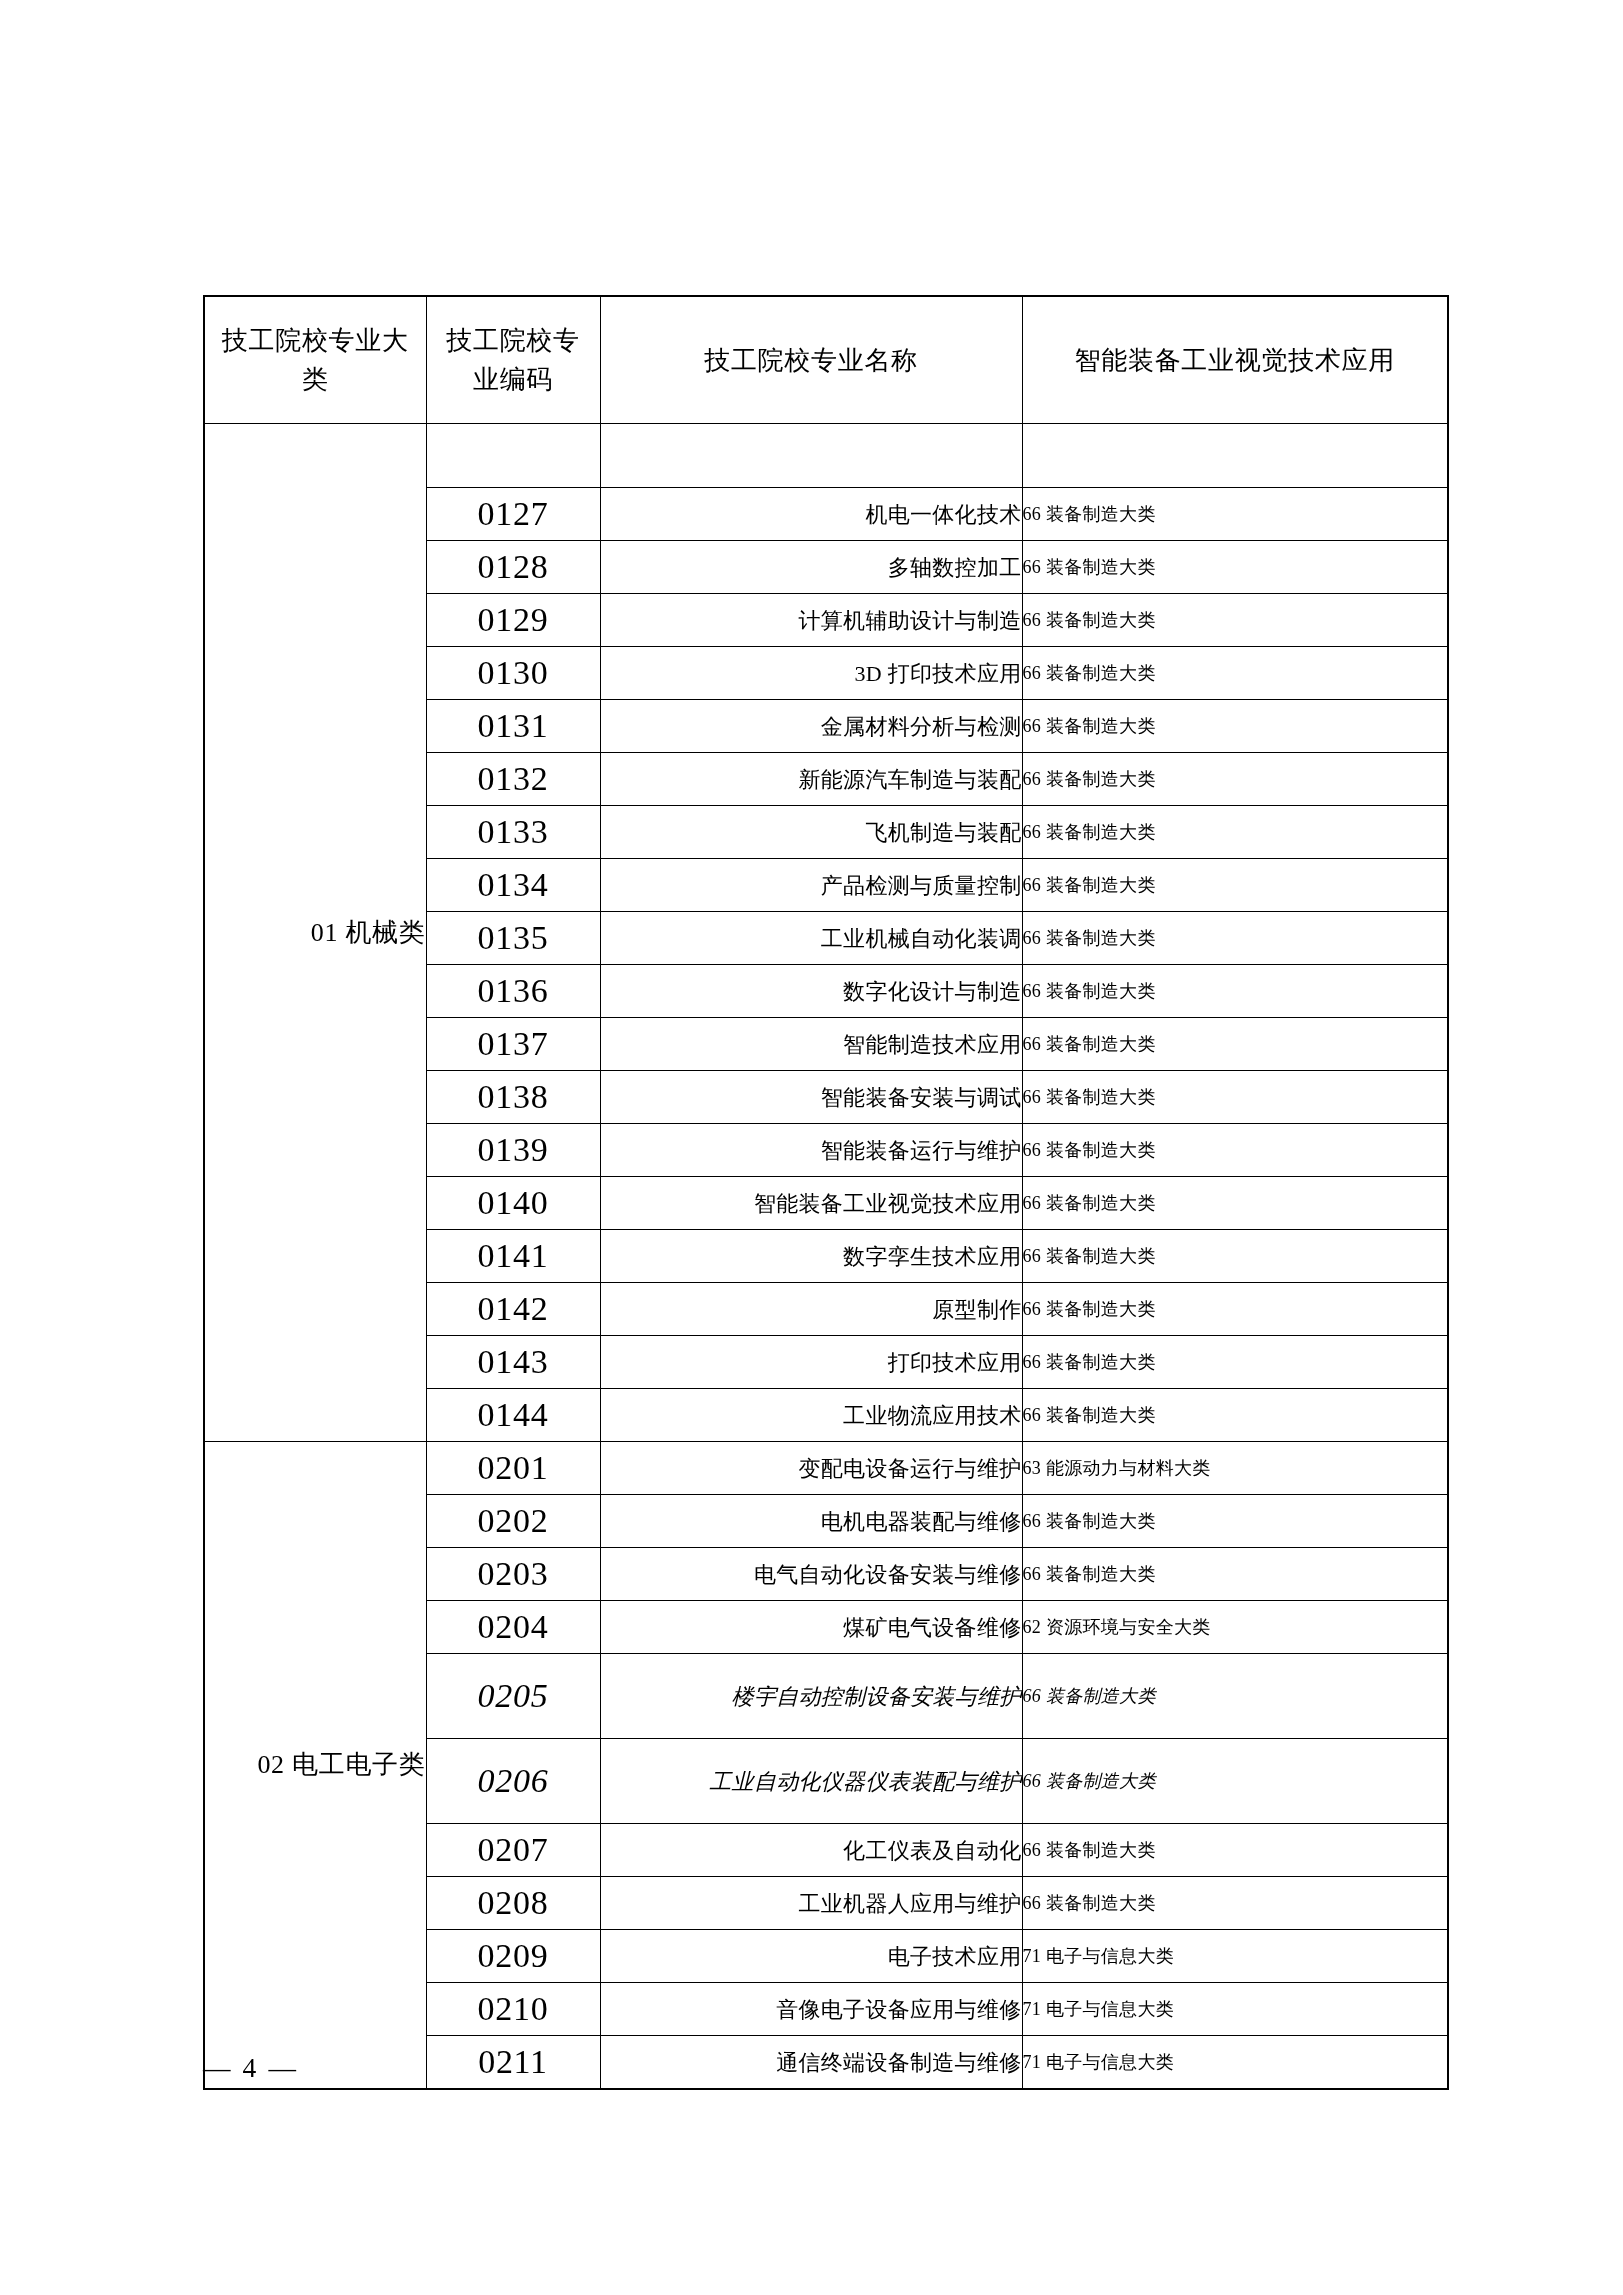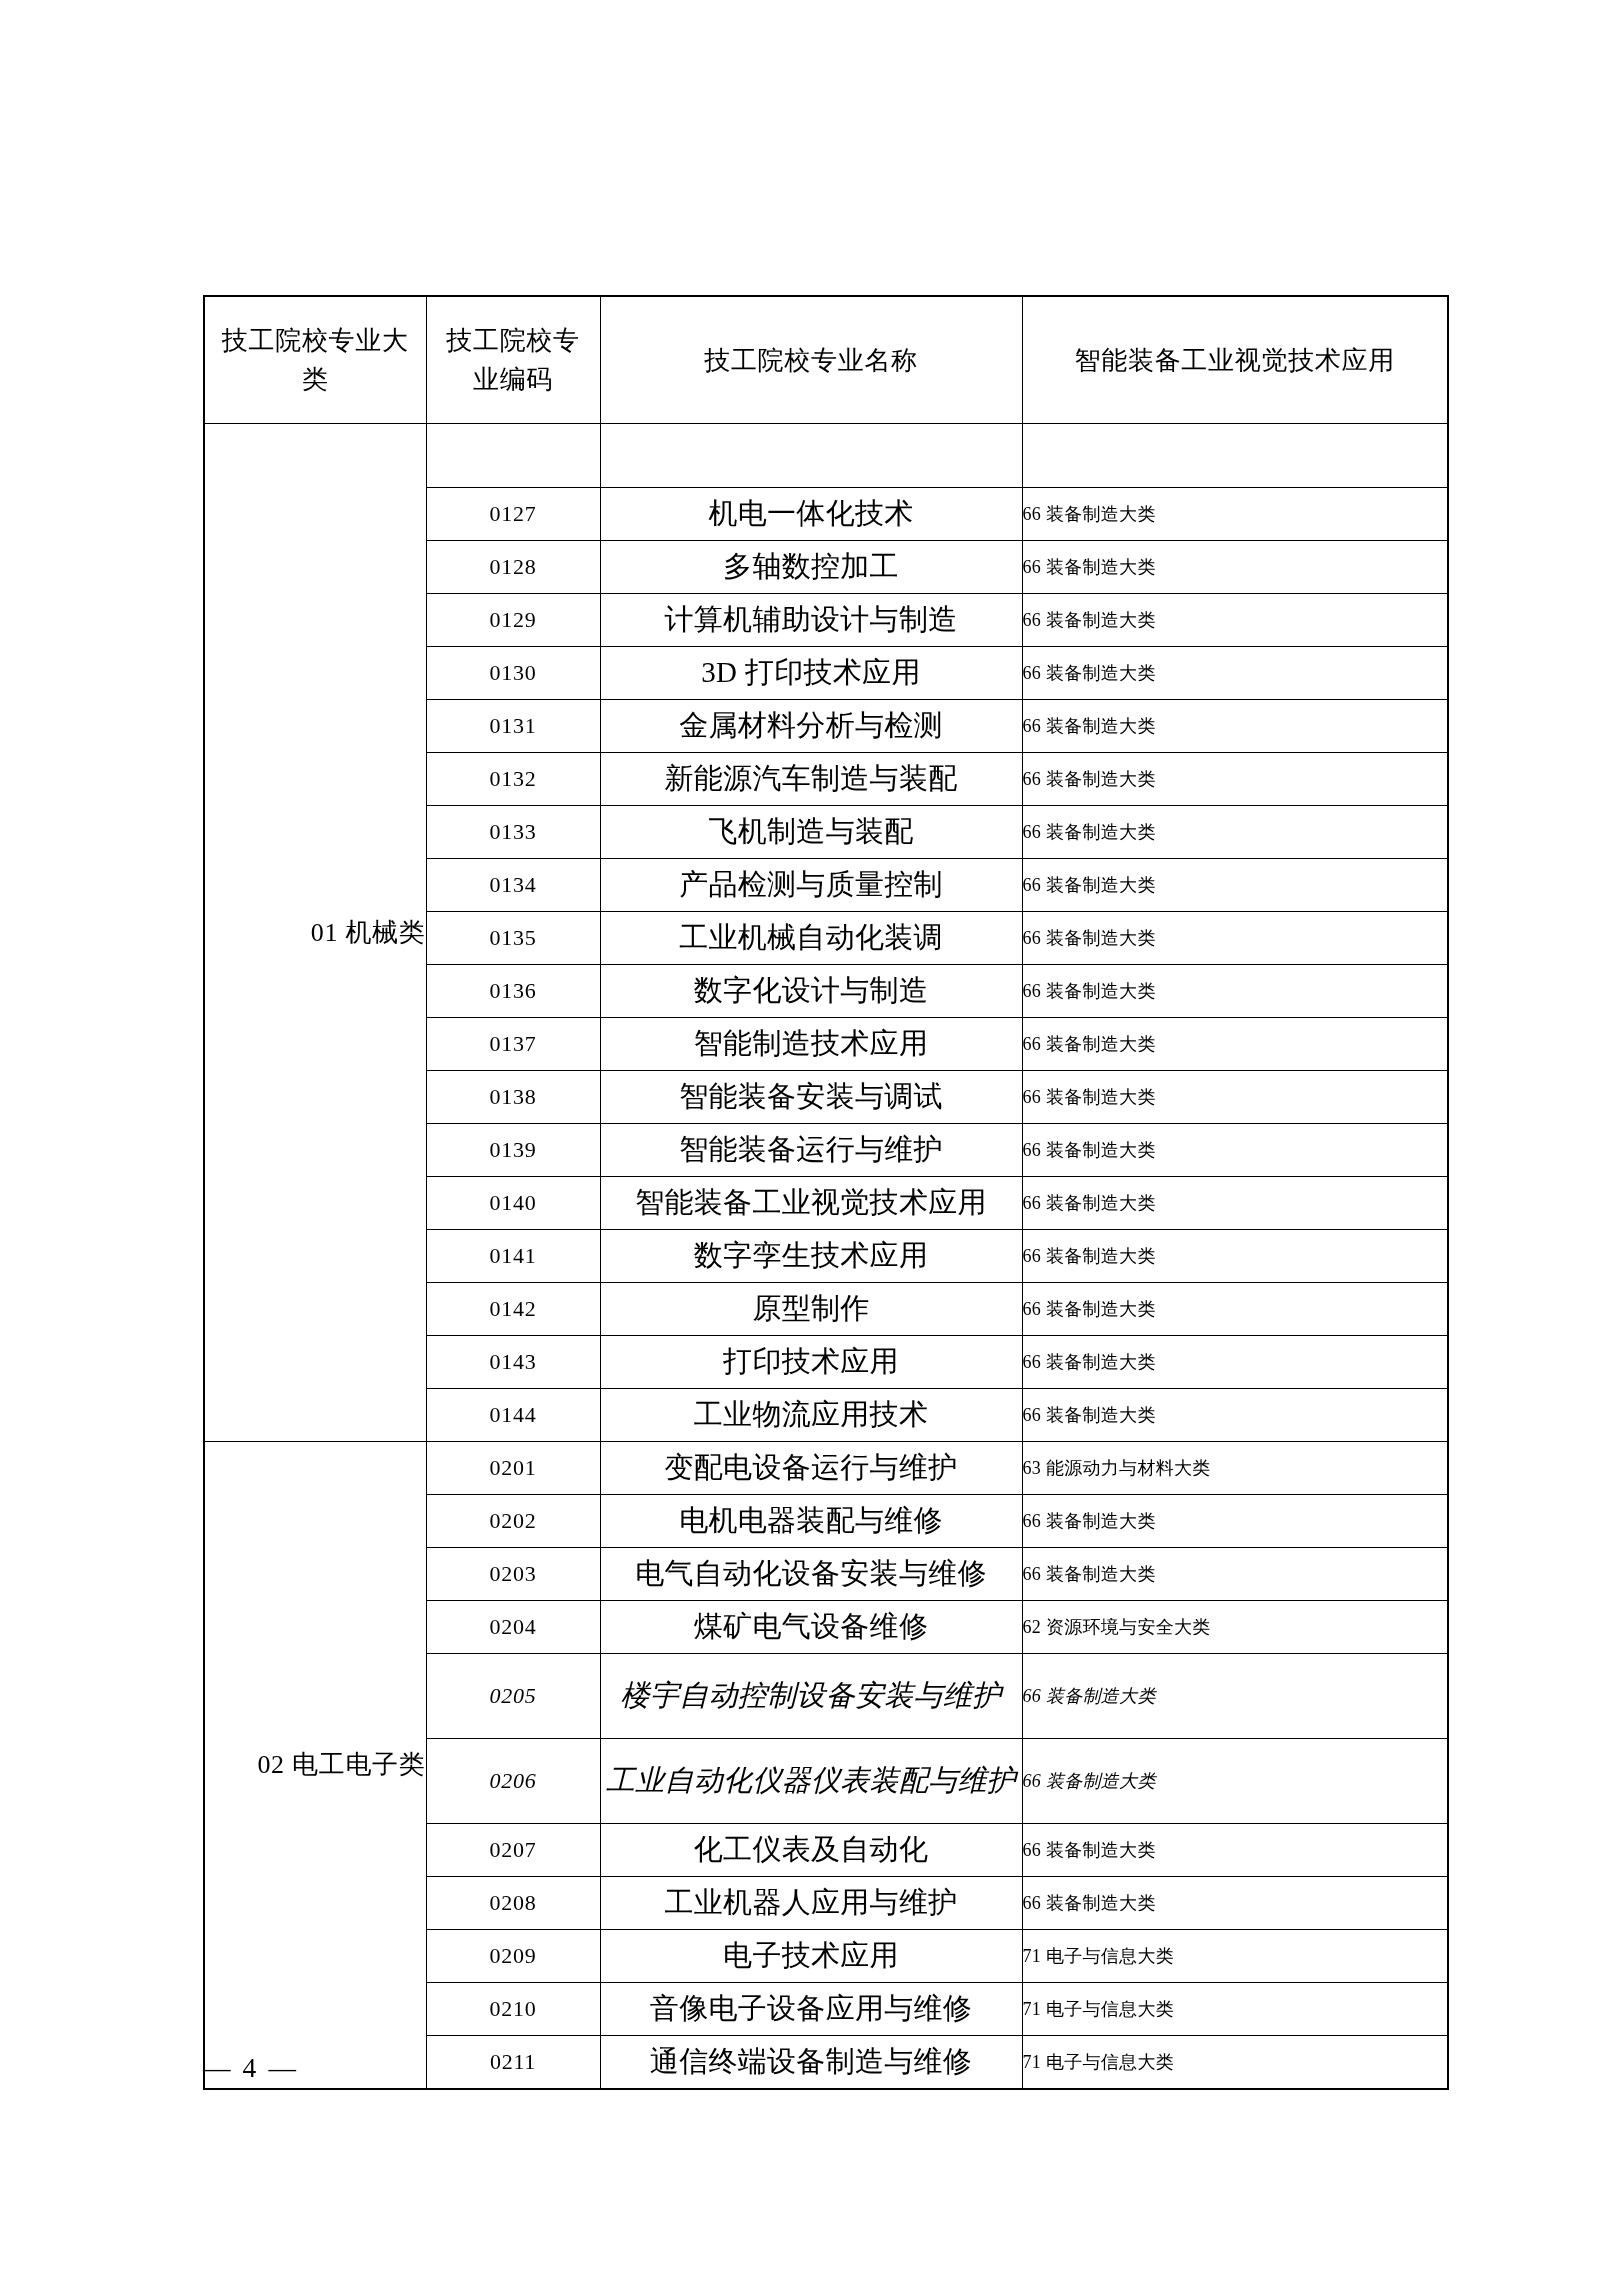--- a/index.html
+++ b/index.html
@@ -67,26 +67,26 @@
 
   
   td.cell-major {
     text-align: right;
     font-size: 26px;
     line-height: 1.45;
     letter-spacing: 0.7px;
   }
   td.cell-code {
     text-align: center;
+    font-size: 34px;
+    letter-spacing: 0.7px;
+  }
+  td.cell-name {
+    text-align: right;
     font-size: 22px;
-    letter-spacing: 0.7px;
-  }
-  td.cell-name {
-    text-align: center;
-    font-size: 29px;
     line-height: 1.5;
     padding-left: 13px;
     padding-right: 6.5px;
     letter-spacing: 0.3px;
   }
   td.cell-cat {
     text-align: left;
     font-size: 18px;
     line-height: 1.5;
     padding-left: 11.8px;

